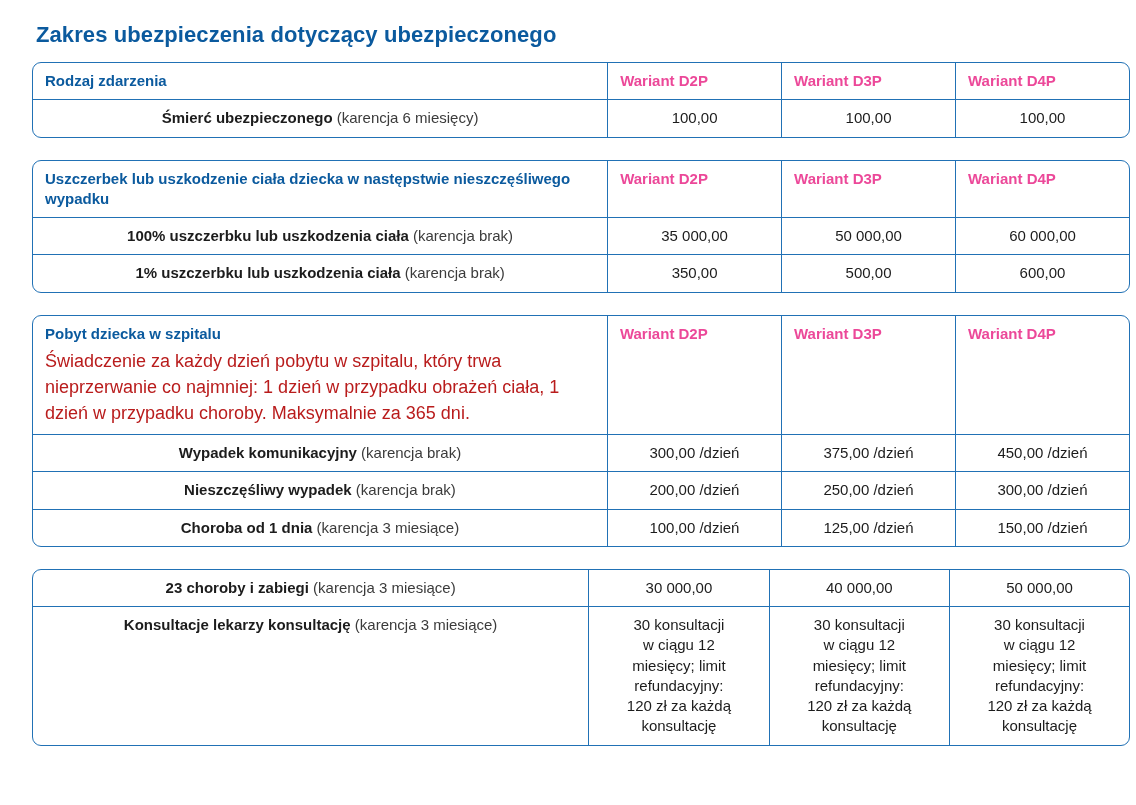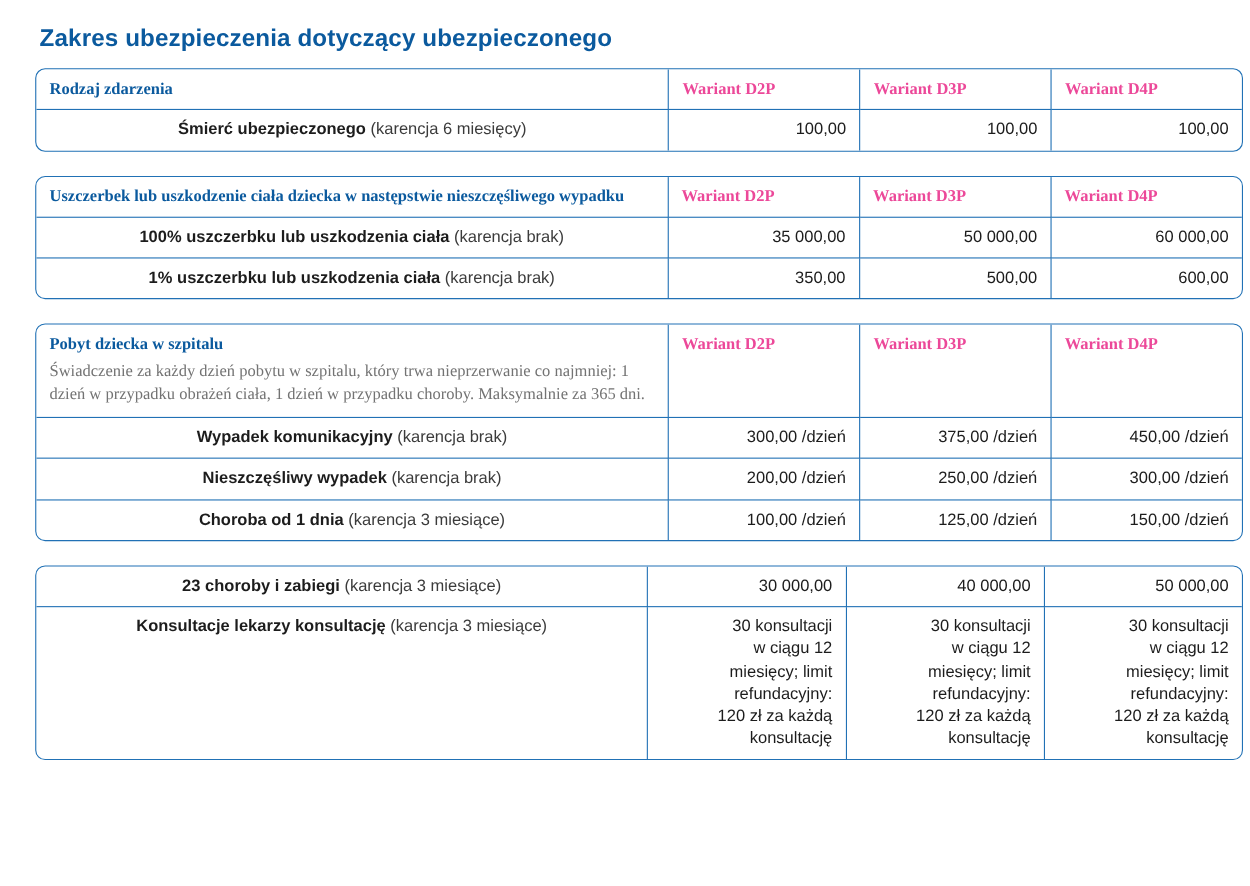--- a/index.html
+++ b/index.html
@@ -64,49 +64,48 @@
   .hdr-variant {
     color: #ec4899;
     font-weight: bold;
     font-size: 15px;
     text-align: left;
     width: 162px;
   }
   .hdr-sub {
     display: block;
     font-weight: normal;
-    color: #737373;
-    font-size: 15px;
+    color: #b91c1c;
+    font-size: 18px;
     line-height: 1.45;
     margin-top: 4px;
   }
   .row-label {
     text-align: center;
     color: #1c1c1c;
   }
   .row-label b {
     font-weight: bold;
   }
   .row-label .paren {
     font-weight: normal;
     color: #3b3b3b;
   }
   .row-val {
-    text-align: right;
+    text-align: center;
     color: #1c1c1c;
     white-space: pre-line;
   }
   .tall td {
     padding-top: 10px;
     padding-bottom: 10px;
   }
   .hdr-row td {
     padding-top: 10px;
     padding-bottom: 10px;
-    font-family: Liberation Serif, serif;
   }
 </style>
 </head>
 <body>
 
 <div class="page">
 
   <h2 class="section-title">Zakres ubezpieczenia dotyczący ubezpieczonego</h2>
 
   <table class="sheet">

